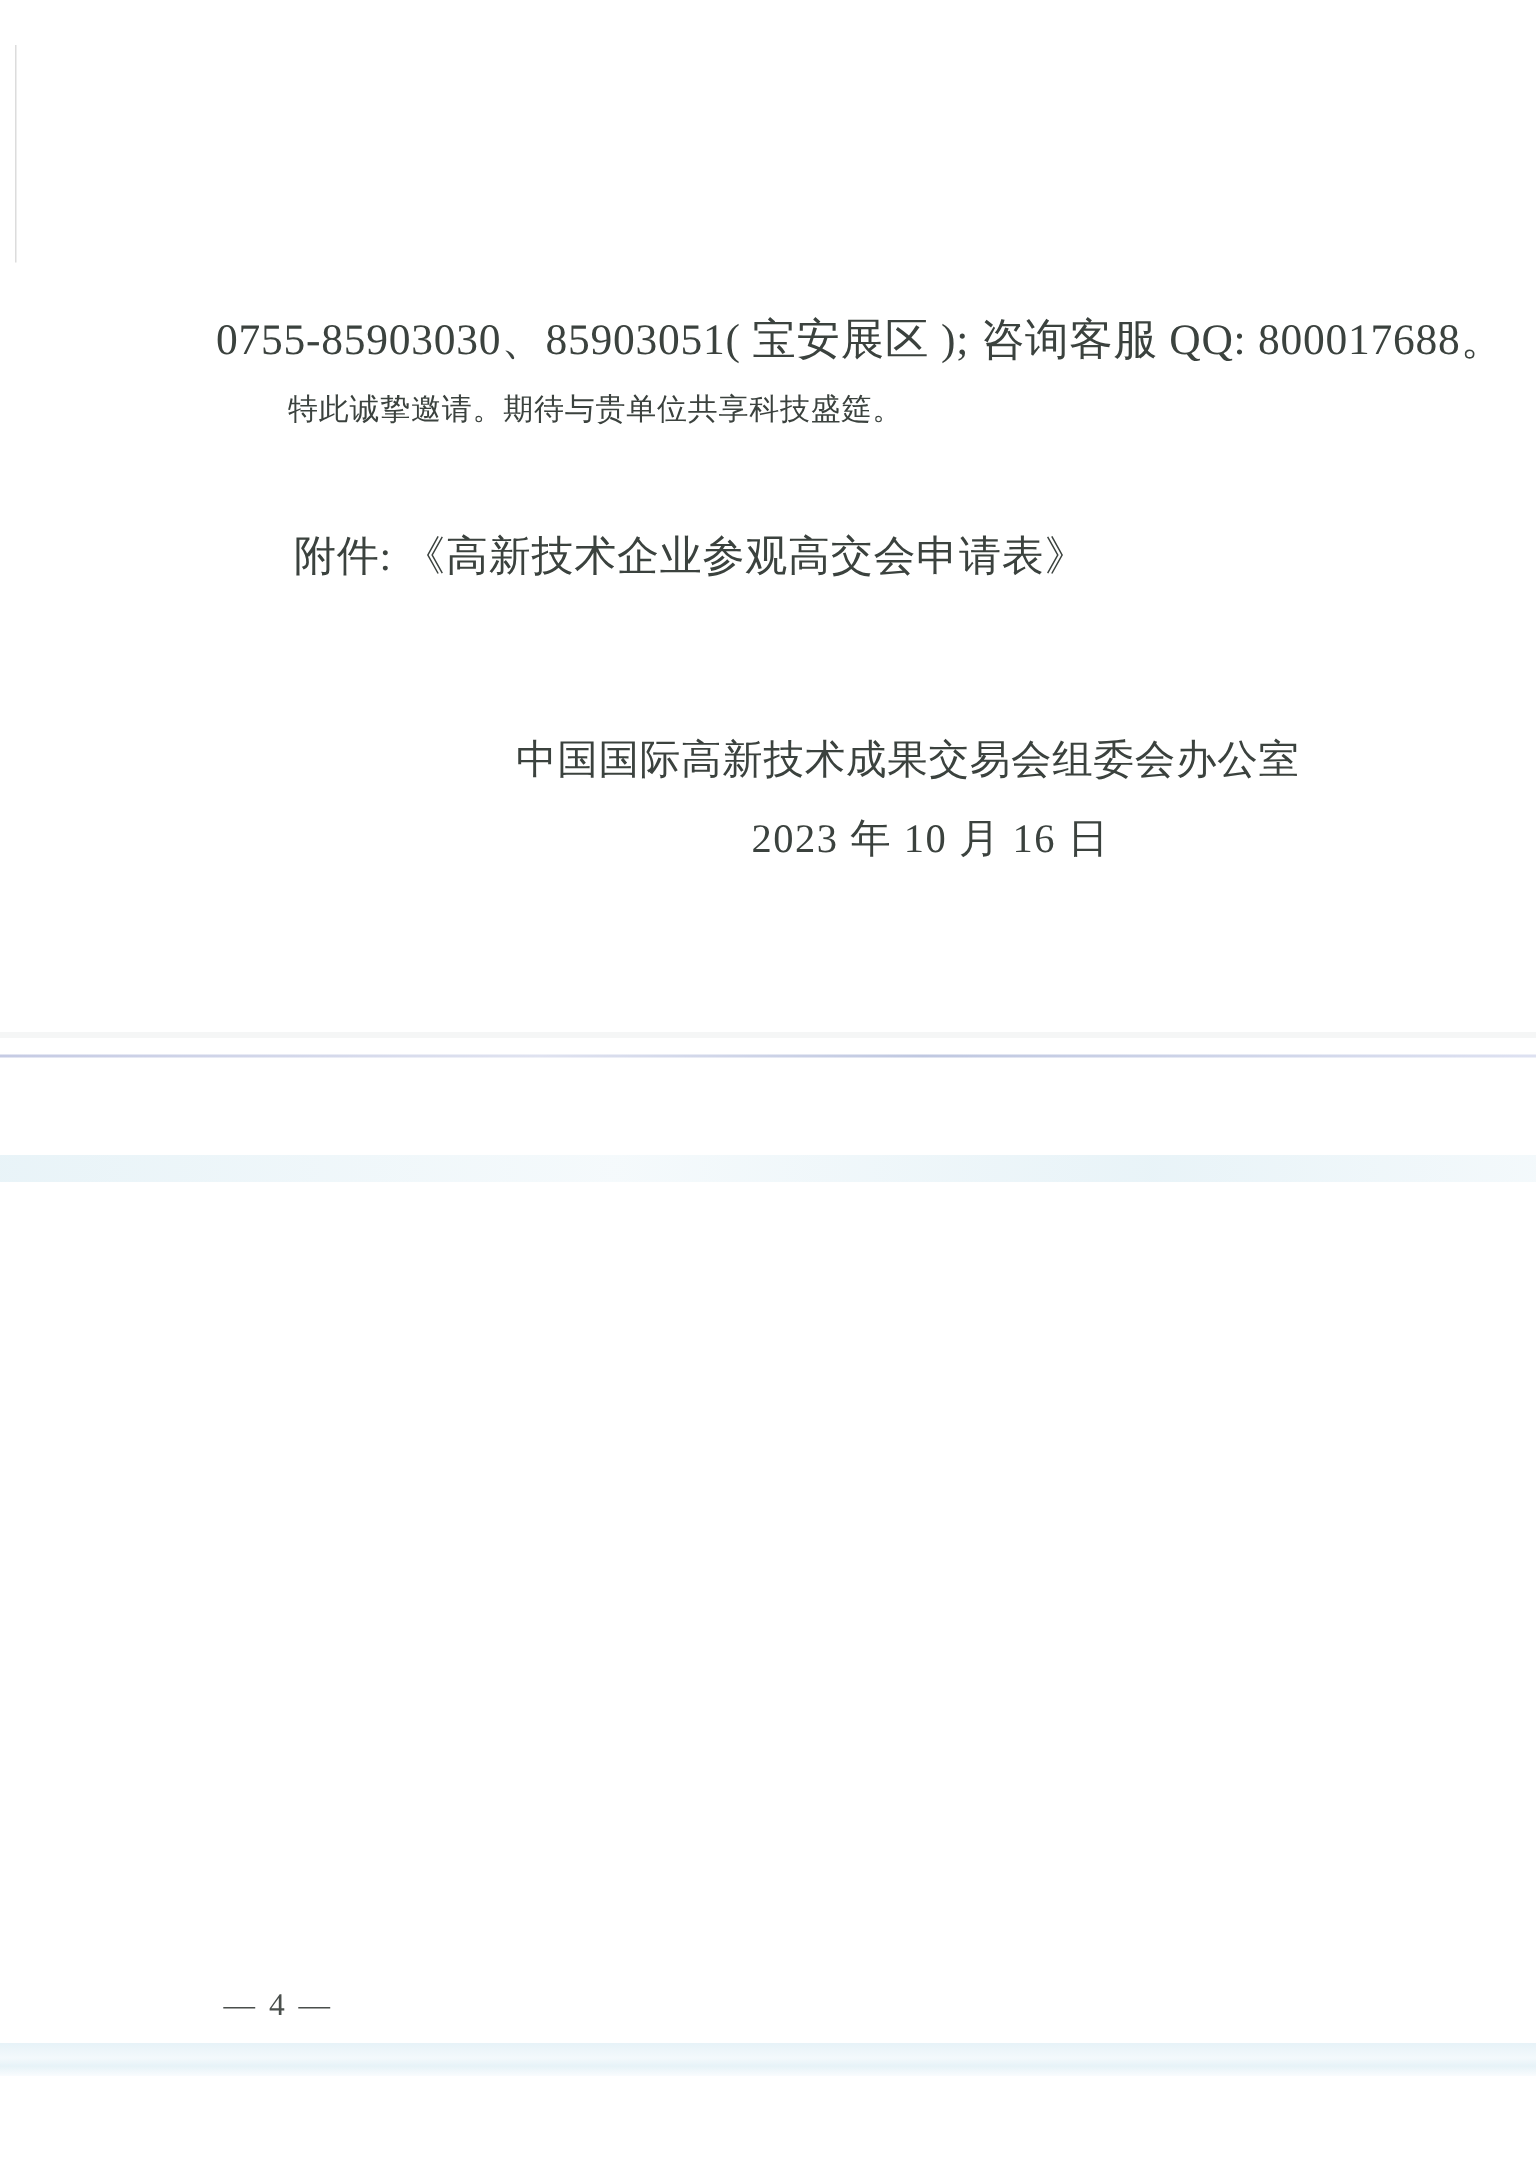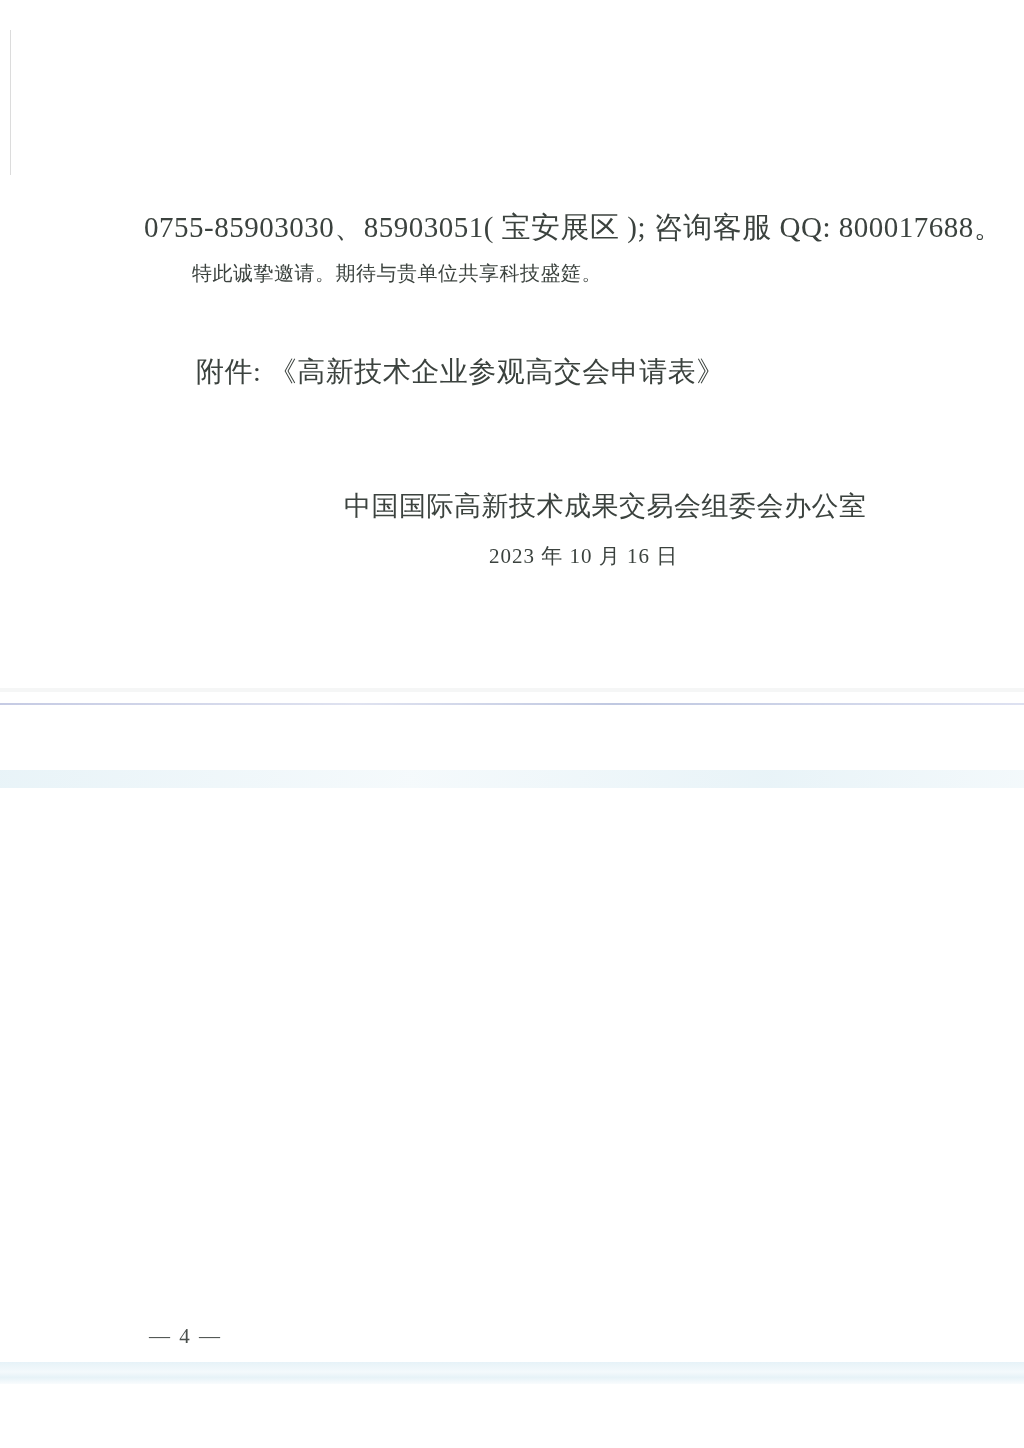--- a/index.html
+++ b/index.html
@@ -44,23 +44,23 @@
   }
   
   .sig-org {
     left: 344px;
     top: 493px;
     font-size: 27px;
     letter-spacing: 0.5px;
   }
   
   .sig-date {
-    left: 489px;
+    left: 501px;
     top: 546px;
-    font-size: 21px;
+    font-size: 27px;
     letter-spacing: 1px;
   }
   
   .page-number {
     left: 149px;
     top: 1326px;
     font-size: 21px;
     color: #4a4f4c;
     letter-spacing: 2px;
   }

